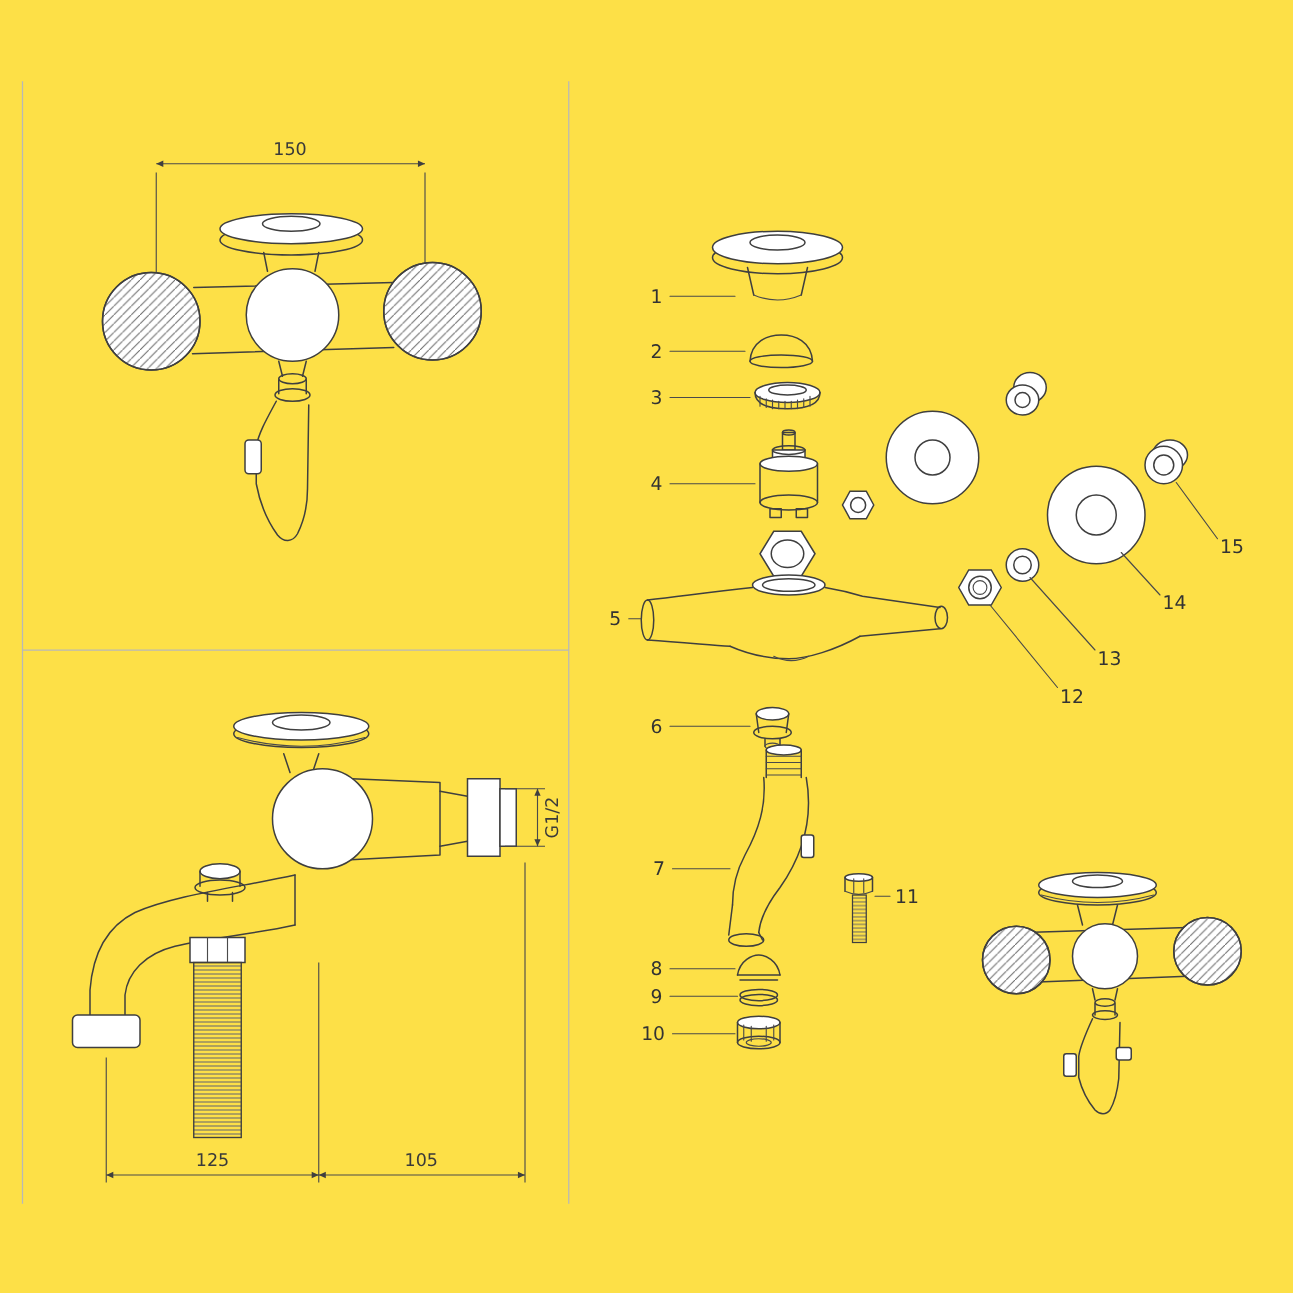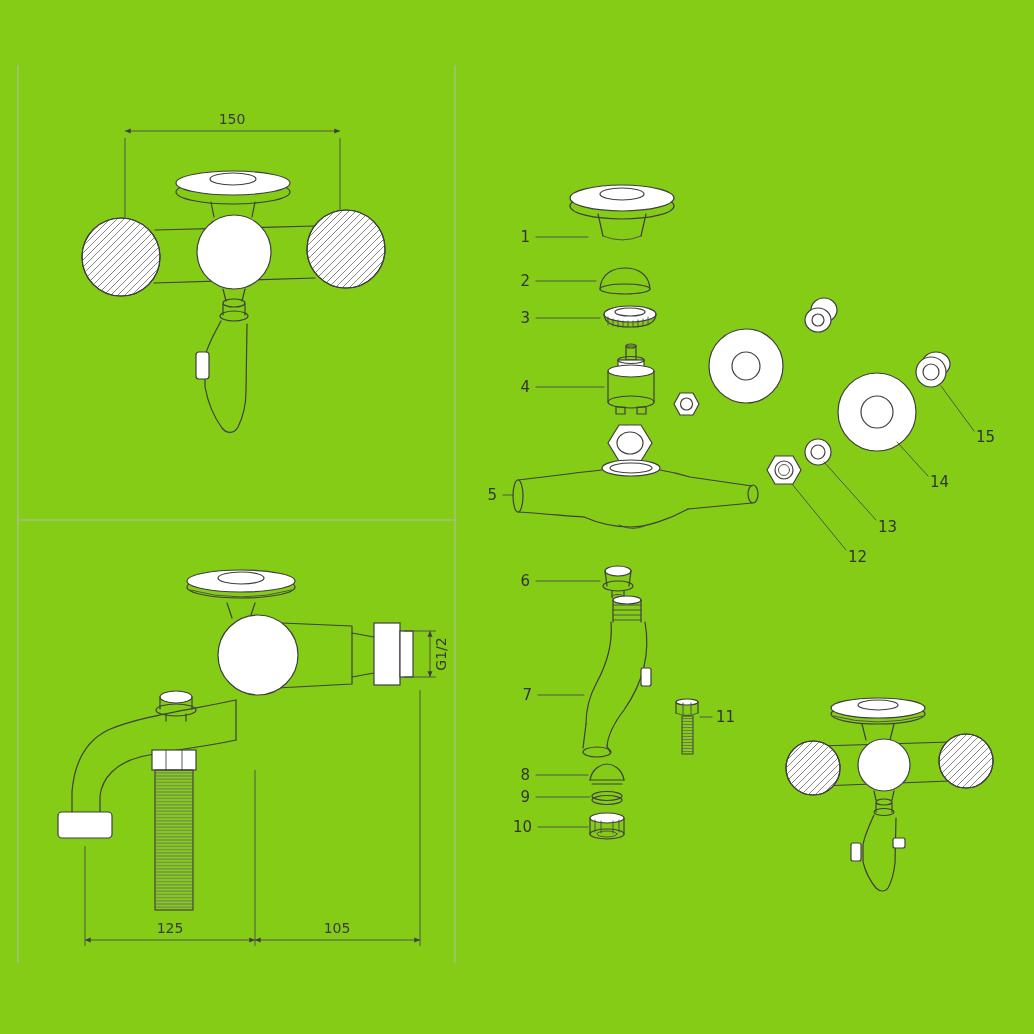--- a/index.html
+++ b/index.html
@@ -1,16 +1,16 @@
 <!DOCTYPE html>
 <html><head>
 <meta charset="utf-8">
 <style>
   html,body{margin:0;padding:0;background:#ffffff;}
-  .stage{width:1034px;height:1034px;position:relative;background:#84cc16;overflow:hidden;}
+  .stage{width:1034px;height:1034px;position:relative;background:#fde047;overflow:hidden;}
   svg{display:block;}
   .ln{fill:none;stroke:#3f3f3f;stroke-width:1.2;stroke-linecap:round;stroke-linejoin:round;}
   .thin{fill:none;stroke:#4a4a4a;stroke-width:0.9;stroke-linecap:round;}
   .fillw{fill:#ffffff;stroke:#3f3f3f;stroke-width:1.2;}
   .border{stroke:#b8b8b8;stroke-width:1;}
   .dim{fill:none;stroke:#4a4a4a;stroke-width:0.9;}
   .txt{font-family:"DejaVu Sans",sans-serif;font-size:14px;fill:#3a3a3a;}
   .plbl{font-family:"DejaVu Sans",sans-serif;font-size:15px;fill:#333333;}
 </style>
 </head>

